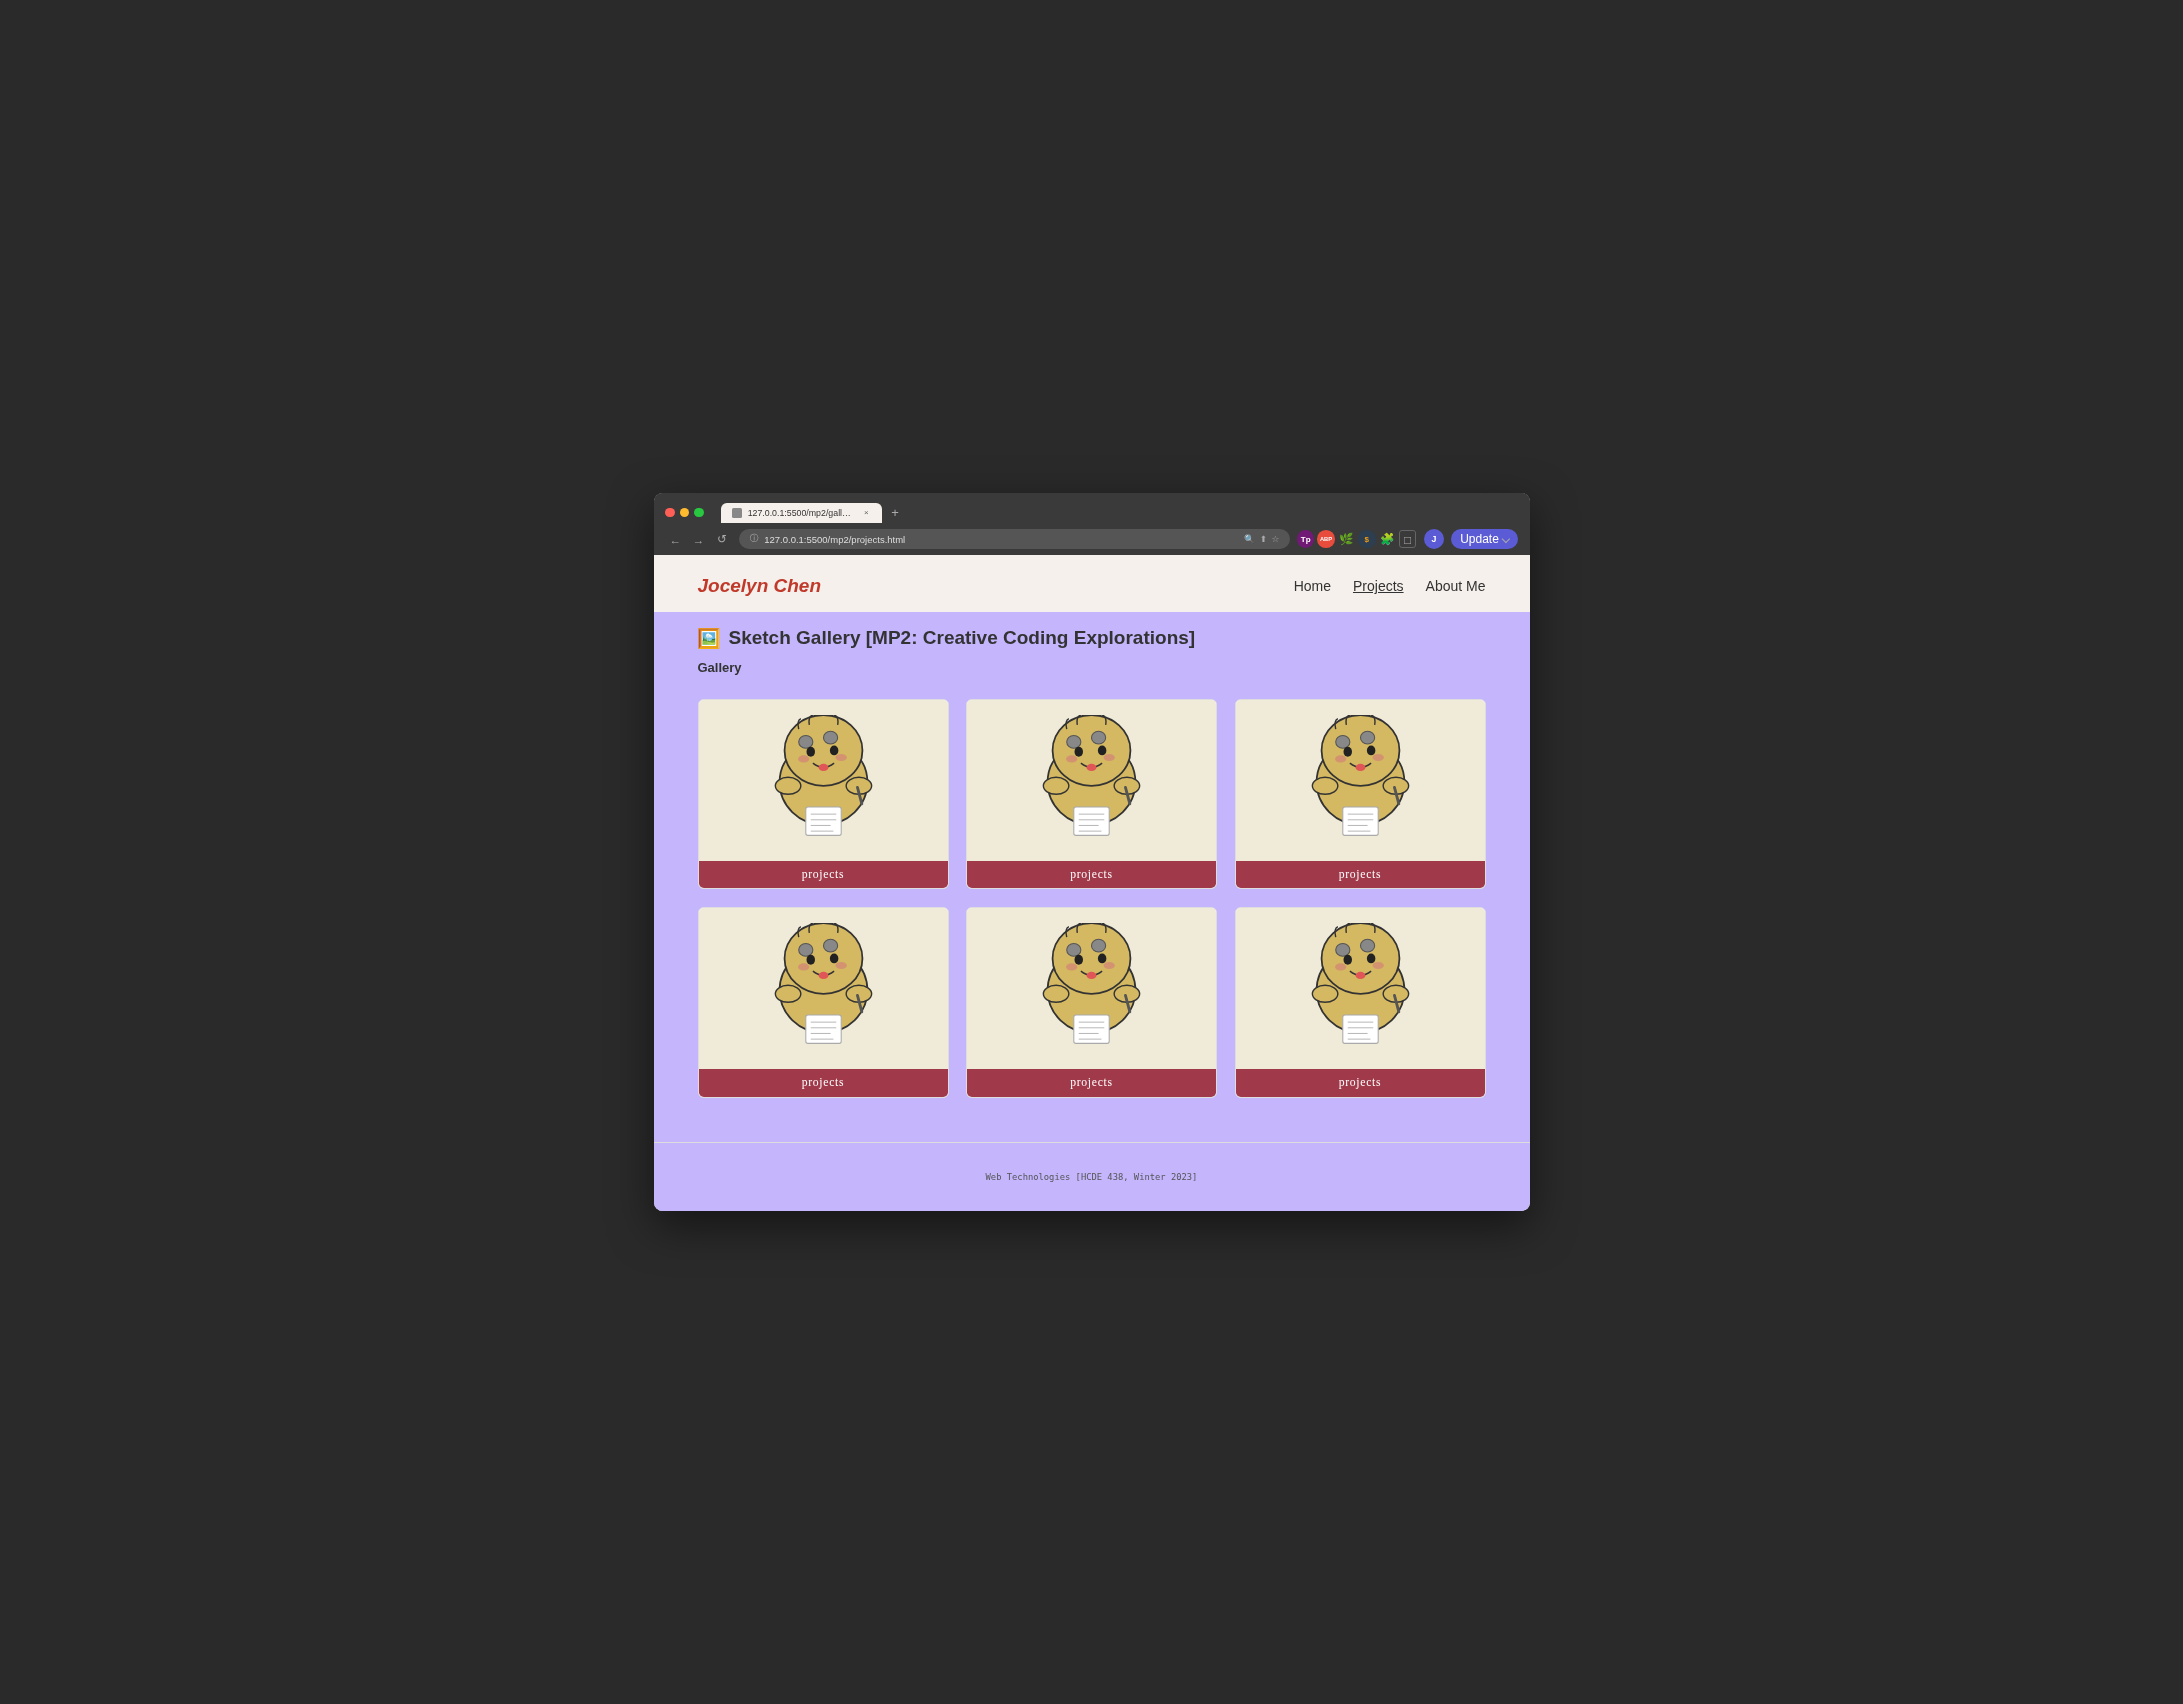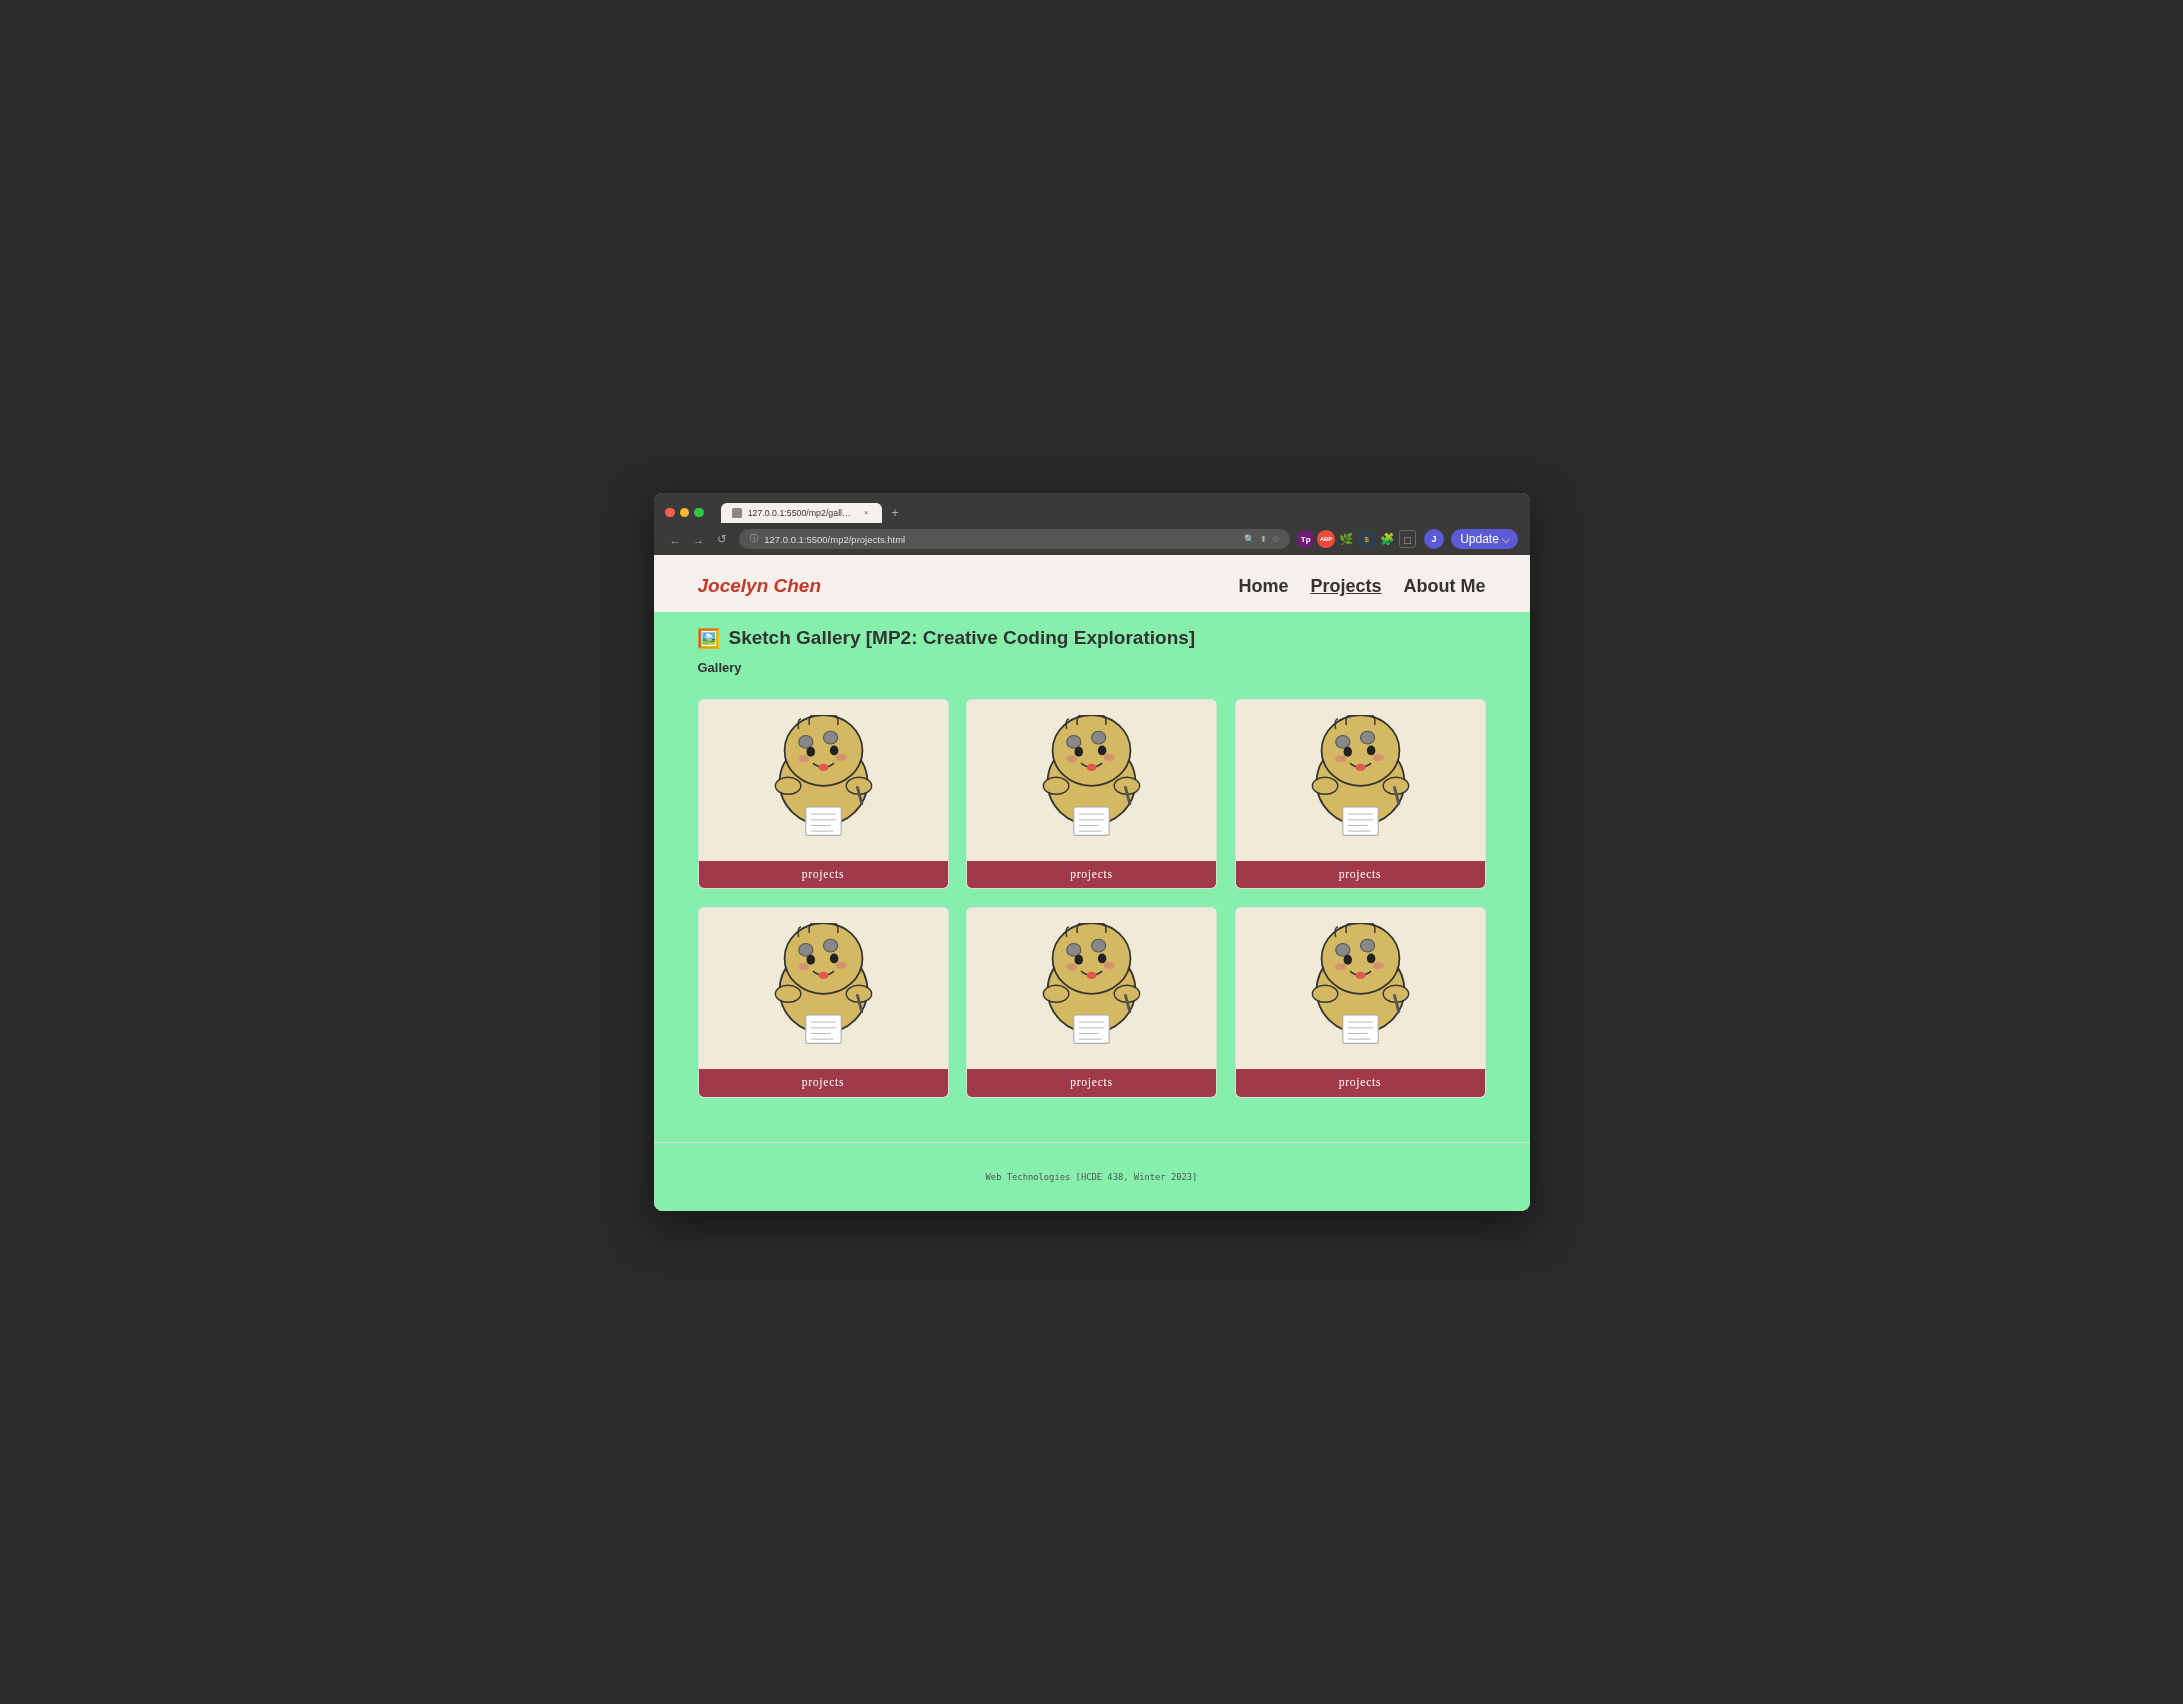--- a/index.html
+++ b/index.html
@@ -210,21 +210,21 @@
       padding: 2.9px 8.8px;
       font-size: 12px;
       cursor: pointer;
       display: flex;
       align-items: center;
       gap: 2.9px;
     }
 
     
     .page-content {
-      background: #86efac;
+      background: #c4b5fd;
       min-height: 438px;
     }
 
     
     .site-header {
       display: flex;
       justify-content: space-between;
       align-items: center;
       padding: 20.4px 44px 14.6px;
       background: #f5f0eb;
@@ -237,25 +237,24 @@
       font-style: italic;
     }
 
     .site-nav {
       display: flex;
       gap: 22px;
       align-items: center;
     }
 
     .nav-link {
-      font-size: 18px;
+      font-size: 14px;
       color: #333;
       text-decoration: none;
       cursor: pointer;
-      font-weight: bold;
     }
 
     .nav-link.active {
       text-decoration: underline;
       color: #333;
     }
 
     
     .main-content {
       padding: 14.6px 44px 44px;

